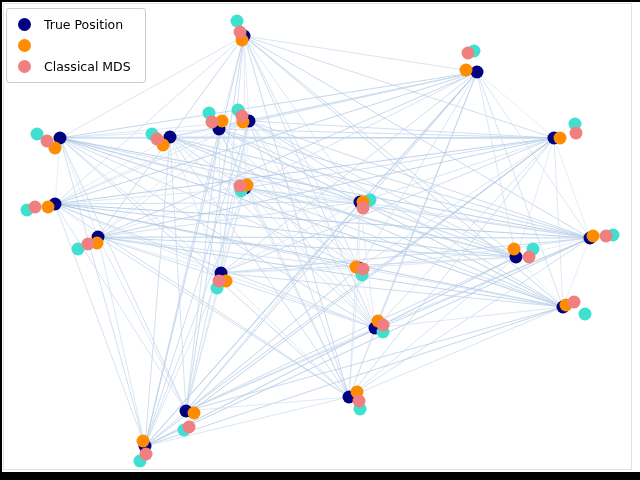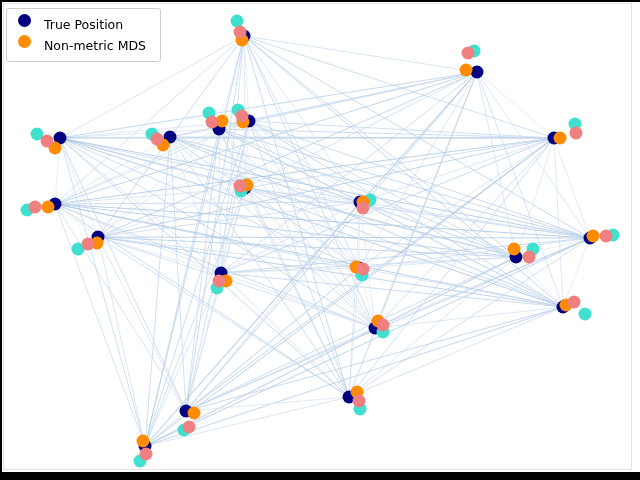--- a/index.html
+++ b/index.html
@@ -47,20 +47,21 @@
     left: 6px;
     top: 8px;
     background: #ffffff;
     border: 1px solid #cccccc;
     border-radius: 3px;
     padding: 5px 14px 5px 11px;
     z-index: 5;
   }
   .legend-row {
     display: flex;
+    align-items: center;
     height: 21px;
     gap: 13px;
     white-space: nowrap;
   }
   .legend-dot {
     width: 13px;
     height: 13px;
     border-radius: 50%;
     flex: 0 0 13px;
   }
@@ -354,16 +355,19 @@
       </g>
   </svg>
 
   <div class="legend">
     <div class="legend-row">
       <span class="legend-dot" style="background: rgb(0, 0, 128);"></span>
       <span class="legend-label">True Position</span>
     </div>
     <div class="legend-row">
       <span class="legend-dot" style="background: rgb(255, 140, 0);"></span>
-      <span class="legend-label">Non-metric MDS</span>
+    </div>
+    <div class="legend-row">
+      <span class="legend-dot" style="background: rgb(240, 128, 128);"></span>
+      <span class="legend-label">Classical MDS</span>
     </div>
   </div>
 </div>
 
 </body></html>

